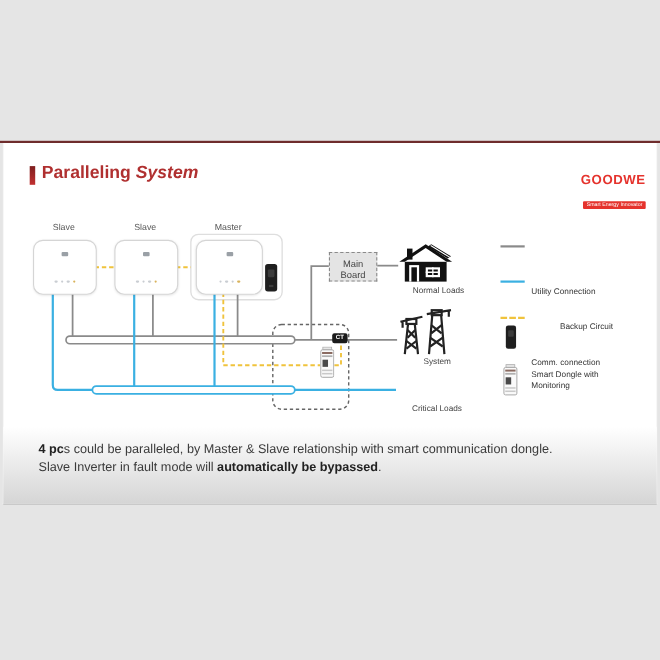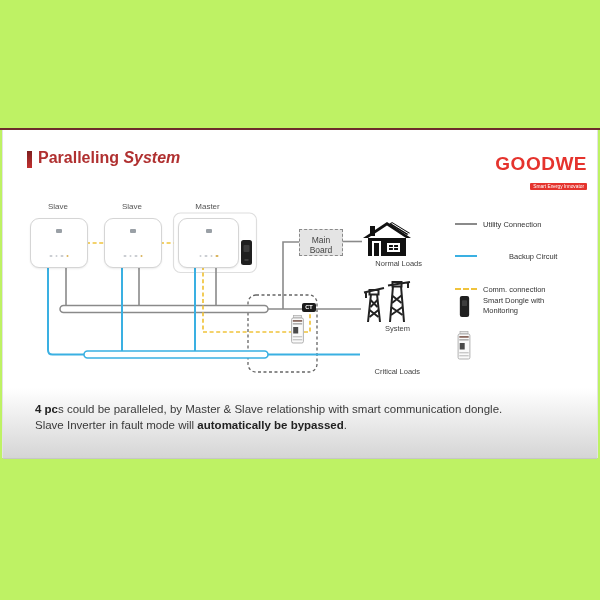--- a/index.html
+++ b/index.html
@@ -1,31 +1,31 @@
 <!DOCTYPE html>
 <html style="--brand-red: #e5332d; --title-red: #b03030; --utility-line: #8a8a8a; --backup-line: #3ab0e2; --comm-line: #f0c33c;"><head>
 <meta charset="utf-8">
 <style>
   html,body{margin:0;padding:0;background:#fff;}
-  .page{position:relative;width:600px;height:600px;background:#bef264;overflow:hidden;
+  .page{position:relative;width:600px;height:600px;background:#e5e5e5;overflow:hidden;
         font-family:"Liberation Sans",sans-serif;}
   .top-line{position:absolute;left:0;right:0;top:128px;height:2px;background:#6e2c2c;}
   .slide-bg{position:absolute;left:2px;right:2px;top:130px;height:328px;background:#fff;
             border-left:1px solid #e3e3e3;border-right:1px solid #e3e3e3;}
   .bottom-band{position:absolute;left:3px;right:3px;top:388px;height:70px;
                background:linear-gradient(#ffffff,#d5d5d5);border-bottom:1px solid #c6c6c6;}
   .wires{position:absolute;left:0;top:0;width:600px;height:600px;z-index:2;}
   .abs{position:absolute;z-index:3;}
 
   
   .title-bar{left:27px;top:151px;width:5px;height:17px;background:linear-gradient(#7e1f1f,#c23030);}
   .page-title{left:38px;top:149px;font-size:16px;font-weight:600;color:var(--title-red);white-space:nowrap;}
   .page-title em{font-style:italic;font-weight:600;}
   .logo{left:495px;top:153px;width:92px;text-align:right;}
-  .logo-text{font-size:19px;font-weight:800;letter-spacing:.5px;color:var(--brand-red);line-height:21px;}
+  .logo-text{font-size:12px;font-weight:800;letter-spacing:.5px;color:var(--brand-red);line-height:21px;}
   .logo-strip{display:inline-block;margin-top:1px;background:var(--brand-red);color:#fff;
               font-size:4.8px;line-height:7px;height:7px;padding:0 3px;border-radius:1px;}
 
   
   .inv-label{font-size:8px;color:#555;text-align:center;}
   .inverter{background:#fff;border:1px solid #d5d5d5;border-radius:9px;
             box-shadow:0 1px 2px rgba(0,0,0,.08);}
   .inv-logo{position:absolute;left:50%;top:10px;transform:translateX(-50%);
             width:6px;height:4px;background:#9aa0a6;border-radius:1px;}
   .inv-dots{position:absolute;left:50%;bottom:10px;transform:translateX(-50%);
@@ -34,21 +34,21 @@
   .inv-dots i:last-child{background:#dcب;background:#d9b35b;}
 
   .main-board{left:299px;top:229px;width:42px;height:25px;background:#e4e4e4;
               border:1.4px dashed #8a8a8a;display:flex;align-items:flex-end;justify-content:center;
               text-align:center;font-size:8.5px;line-height:9.5px;color:#444;}
   .diagram-label{font-size:7.5px;color:#444;text-align:right;}
   .ct-badge{left:302px;top:303px;width:14px;height:9px;background:#1b1b1b;color:#fff;
             font-size:5.5px;font-weight:700;text-align:center;line-height:9px;border-radius:2px;}
 
   
-  .legend-label{font-size:7.5px;color:#333;line-height:9.5px;}
+  .legend-label{font-size:7.5px;color:#333;line-height:9.5px;margin-top:40px;}
   .swatch{width:22px;height:0;}
   .swatch.gray{border-top:2px solid var(--utility-line);}
   .swatch.blue{border-top:2.2px solid var(--backup-line);}
   .swatch.yellow{border-top:2px dashed var(--comm-line);}
 
   
   .footer{left:35px;top:401px;width:545px;font-size:11.5px;line-height:16px;color:#3a3a3a;z-index:4;}
   .footer b{color:#222;font-weight:700;}
 </style>
 </head>

